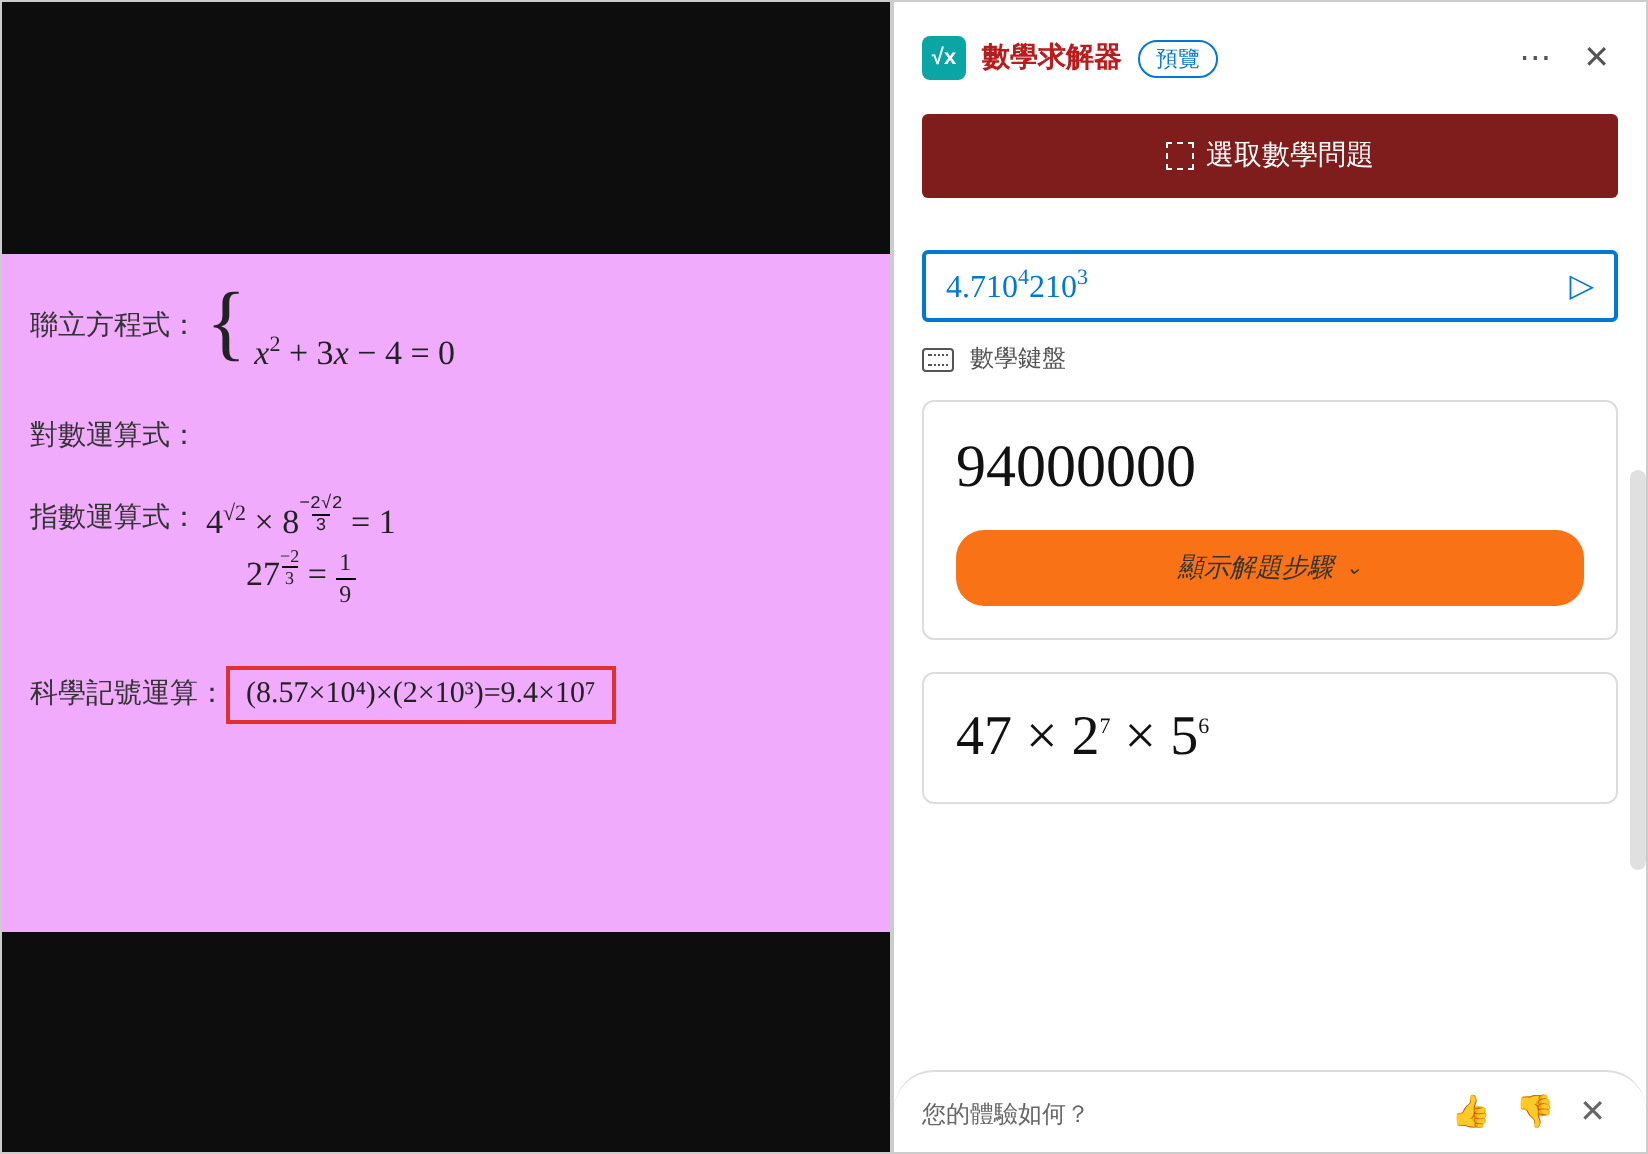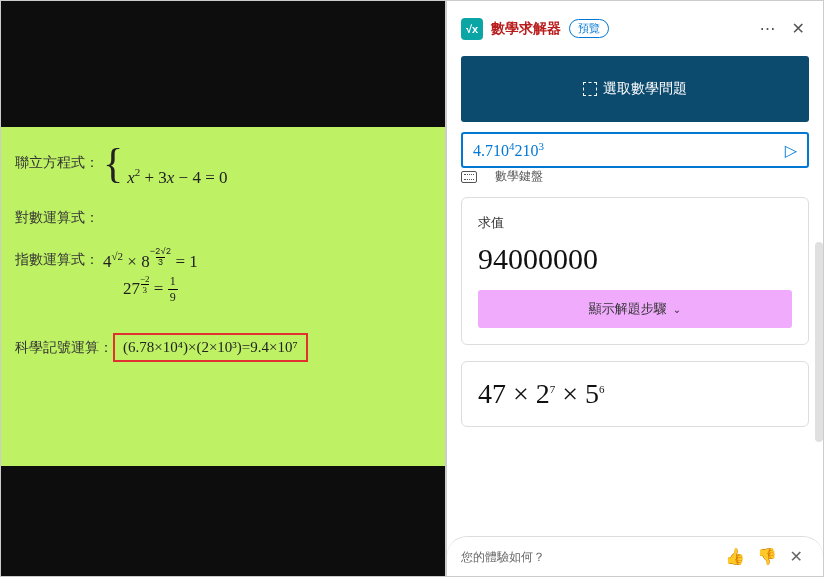--- a/index.html
+++ b/index.html
@@ -1,53 +1,53 @@
 <!DOCTYPE html>
 <html><head>
 <meta charset="utf-8">
 <style>
 * { box-sizing: border-box; margin: 0; padding: 0; }
 body { width: 824px; height: 577px; font-family: sans-serif; border: 1px solid #ccc; overflow: hidden; display: flex; background: #fff; }
 .left-pane { width: 444px; height: 100%; display: flex; flex-direction: column; }
 .left-dark-top { height: 126px; background: #0d0d0d; }
-.left-content { flex: 1; background: #bef264; padding: 10px 14px; font-family: 'Times New Roman', serif; font-size: 16px; color: #222; }
+.left-content { flex: 1; background: #f0abfc; padding: 10px 14px; font-family: 'Times New Roman', serif; font-size: 16px; color: #222; }
 .left-dark-bottom { height: 110px; background: #0d0d0d; }
 .math-row { display: flex; align-items: center; margin-bottom: 20px; }
 .row-label { font-family: 'Microsoft JhengHei', sans-serif; font-size: 14px; color: #333; white-space: nowrap; }
 .math-body { font-family: 'Times New Roman', serif; font-size: 17px; font-style: italic; }
 .math-body .num { font-style: normal; }
 sup, .sup { font-size: 11px; vertical-align: super; font-style: normal; }
 .brace { font-size: 42px; font-weight: 100; line-height: 0.5; margin-right: 4px; font-style: normal; }
 .stack { display: inline-flex; flex-direction: row; margin-top: 28px; }
 .stack > div { line-height: 1.4; }
 .frac { display: inline-flex; flex-direction: column; align-items: center; vertical-align: middle; font-size: 12px; font-style: normal; }
 .frac .den { border-top: 1px solid #000; padding: 0 2px; }
 .indent { margin-left: 108px; margin-top: -6px; margin-bottom: 18px; }
 .boxed-eq { border: 2px solid #e03030; padding: 4px 8px; font-style: normal; font-size: 15px; }
 .right-pane { flex: 1; height: 100%; border-left: 2px solid #ccc; display: flex; flex-direction: column; background: #fff; position: relative; }
 .pane-header { display: flex; align-items: center; padding: 14px 14px 10px 14px; gap: 8px; }
 .app-icon { width: 22px; height: 22px; background: #0ba5a5; border-radius: 4px; display: flex; align-items: center; justify-content: center; color: #fff; font-size: 11px; font-weight: bold; }
 .pane-title { font-size: 14px; font-weight: 600; color: #b91c1c; }
 .preview-badge { border: 1px solid #0078d4; color: #0078d4; font-size: 11px; border-radius: 10px; padding: 1px 8px; }
 .header-spacer { flex: 1; }
 .icon-btn { background: none; border: none; cursor: pointer; padding: 4px; color: #555; font-size: 16px; }
-.select-btn { margin: 4px 14px 10px 14px; background: #0c4a6e; color: #fff; border: none; border-radius: 3px; padding: 24px; font-size: 14px; cursor: pointer; display: flex; align-items: center; justify-content: center; gap: 6px; }
+.select-btn { margin: 4px 14px 26px 14px; background: #7f1d1d; color: #fff; border: none; border-radius: 3px; padding: 12px; font-size: 14px; cursor: pointer; display: flex; align-items: center; justify-content: center; gap: 6px; }
 .crop-icon { width: 14px; height: 14px; border: 1.5px dashed #fff; }
 .scroll-area { flex: 1; overflow-y: auto; padding: 0 6px 0 14px; position: relative; }
 .scrollbar-track { position: absolute; right: 0; top: 110px; width: 8px; height: 200px; background: #e0e0e0; border-radius: 4px; }
-.input-box { border: 2px solid #0078d4; border-radius: 3px; display: flex; align-items: center; padding: 6px 10px; margin-right: 8px; }
+.input-box { border: 2px solid #0078d4; border-radius: 3px; display: flex; align-items: center; padding: 6px 10px; margin-bottom: 10px; margin-right: 8px; }
 .input-math { flex: 1; font-family: 'Times New Roman', serif; font-size: 16px; color: #0078d4; }
 .send-btn { background: none; border: none; color: #0078d4; cursor: pointer; font-size: 16px; }
-.keyboard-row { display: flex; align-items: center; gap: 18px; color: #555; font-size: 12px; margin-bottom: 12px; cursor: pointer; }
+.keyboard-row { display: flex; align-items: center; gap: 8px; color: #555; font-size: 12px; margin-bottom: 12px; cursor: pointer; }
 .kbd-icon { width: 16px; height: 12px; border: 1px solid #555; border-radius: 2px; position: relative; }
 .kbd-icon::after { content: ''; position: absolute; inset: 2px; border-top: 1px dotted #555; border-bottom: 1px dotted #555; }
 .card { border: 1px solid #ddd; border-radius: 6px; padding: 16px; margin-bottom: 16px; margin-right: 8px; background: #fff; }
 .card-label { font-size: 13px; color: #333; margin-bottom: 10px; }
 .big-result { font-family: 'Times New Roman', serif; font-size: 30px; color: #111; margin-bottom: 14px; }
-.steps-btn { width: 100%; background: #f0abfc; border: none; padding: 10px; font-size: 13px; color: #333; cursor: pointer; border-radius: 3px; display: flex; align-items: center; justify-content: center; gap: 6px; }
+.steps-btn { width: 100%; background: #f97316; border: none; padding: 10px; font-size: 13px; color: #333; cursor: pointer; border-radius: 14px; display: flex; align-items: center; justify-content: center; gap: 6px; font-style: italic; }
 .chev { font-size: 10px; }
 .factor-result { font-family: 'Times New Roman', serif; font-size: 28px; color: #111; }
 .footer { border-top: 1px solid #ddd; padding: 10px 14px; display: flex; align-items: flex-end; font-size: 12px; color: #666; border-radius: 20px; }
 .footer-spacer { flex: 1; }
 .footer-btn { background: none; border: none; cursor: pointer; color: #666; font-size: 16px; padding: 0 6px; }
 </style>
 </head>
 <body>
 
 <div class="left-pane">
@@ -82,21 +82,21 @@
             <span>−2</span>
             <span class="den">3</span>
           </span></sup><span class="num"> = </span><span class="frac">
           <span>1</span>
           <span class="den">9</span>
         </span>
     </div>
 
     <div class="math-row" style="margin-top:28px;margin-bottom:0;">
       <span class="row-label">科學記號運算：</span>
-      <span class="boxed-eq">(6.78×10⁴)×(2×10³)=9.4×10⁷</span>
+      <span class="boxed-eq">(8.57×10⁴)×(2×10³)=9.4×10⁷</span>
     </div>
 
   </div>
   <div class="left-dark-bottom"></div>
 </div>
 
 <div class="right-pane">
   <div class="pane-header">
     <div class="app-icon">√x</div>
     <span class="pane-title">數學求解器</span>
@@ -120,21 +120,20 @@
       </span>
       <button class="send-btn">▷</button>
     </div>
 
     <div class="keyboard-row">
       <span class="kbd-icon"></span>
       <span>數學鍵盤</span>
     </div>
 
     <div class="card">
-      <div class="card-label">求值</div>
       <div class="big-result">94000000</div>
       <button class="steps-btn">
         <span>顯示解題步驟</span>
         <span class="chev">⌄</span>
       </button>
     </div>
 
     <div class="card">
       <div class="factor-result">
         <span>47 × 2</span><sup>7</sup><span> × 5</span><sup>6</sup>

